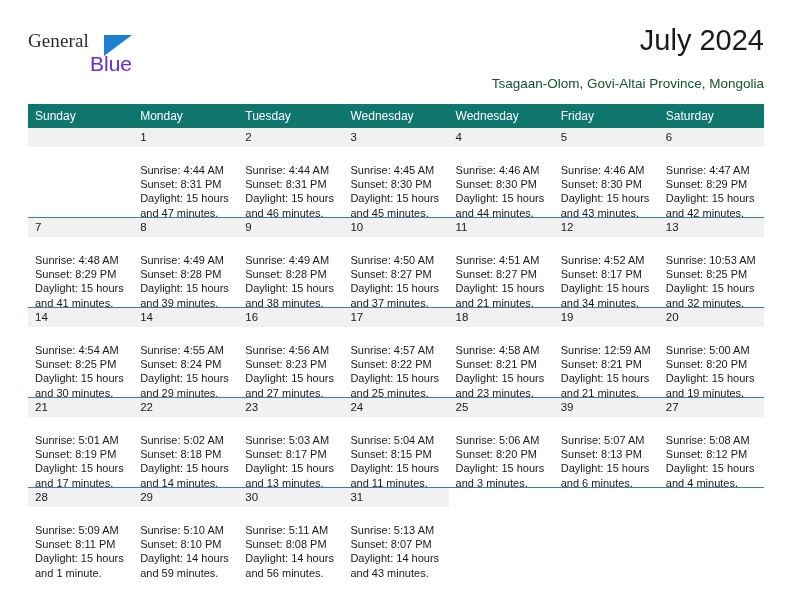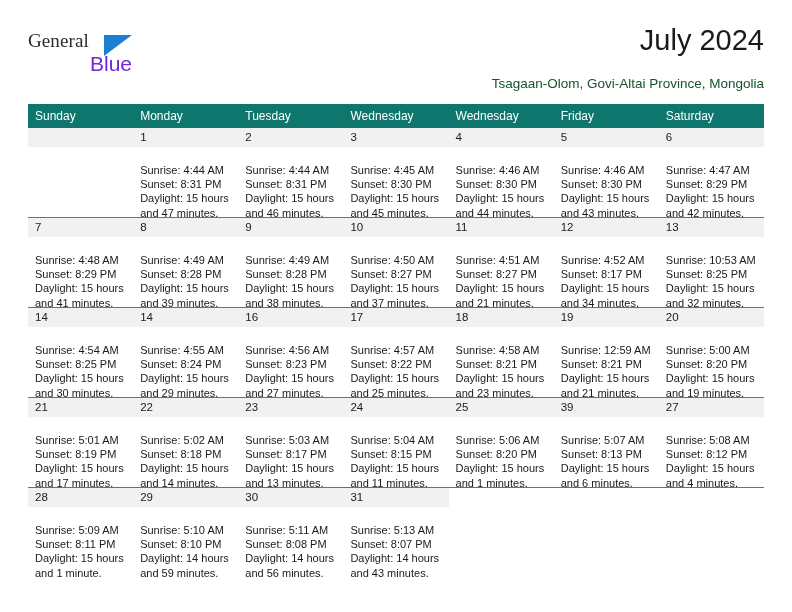--- a/index.html
+++ b/index.html
@@ -455,21 +455,21 @@
                 </div>
               </div>
             </td>
             <td>
               <div class="cell">
                 <div class="daynum">25</div>
                 <div class="info">
                   <div>Sunrise: 5:06 AM</div>
                   <div>Sunset: 8:20 PM</div>
                   <div>Daylight: 15 hours</div>
-                  <div>and 1 minutes.</div>
+                  <div>and 3 minutes.</div>
                 </div>
               </div>
             </td>
             <td>
               <div class="cell">
                 <div class="daynum">39</div>
                 <div class="info">
                   <div>Sunrise: 5:07 AM</div>
                   <div>Sunset: 8:13 PM</div>
                   <div>Daylight: 15 hours</div>

